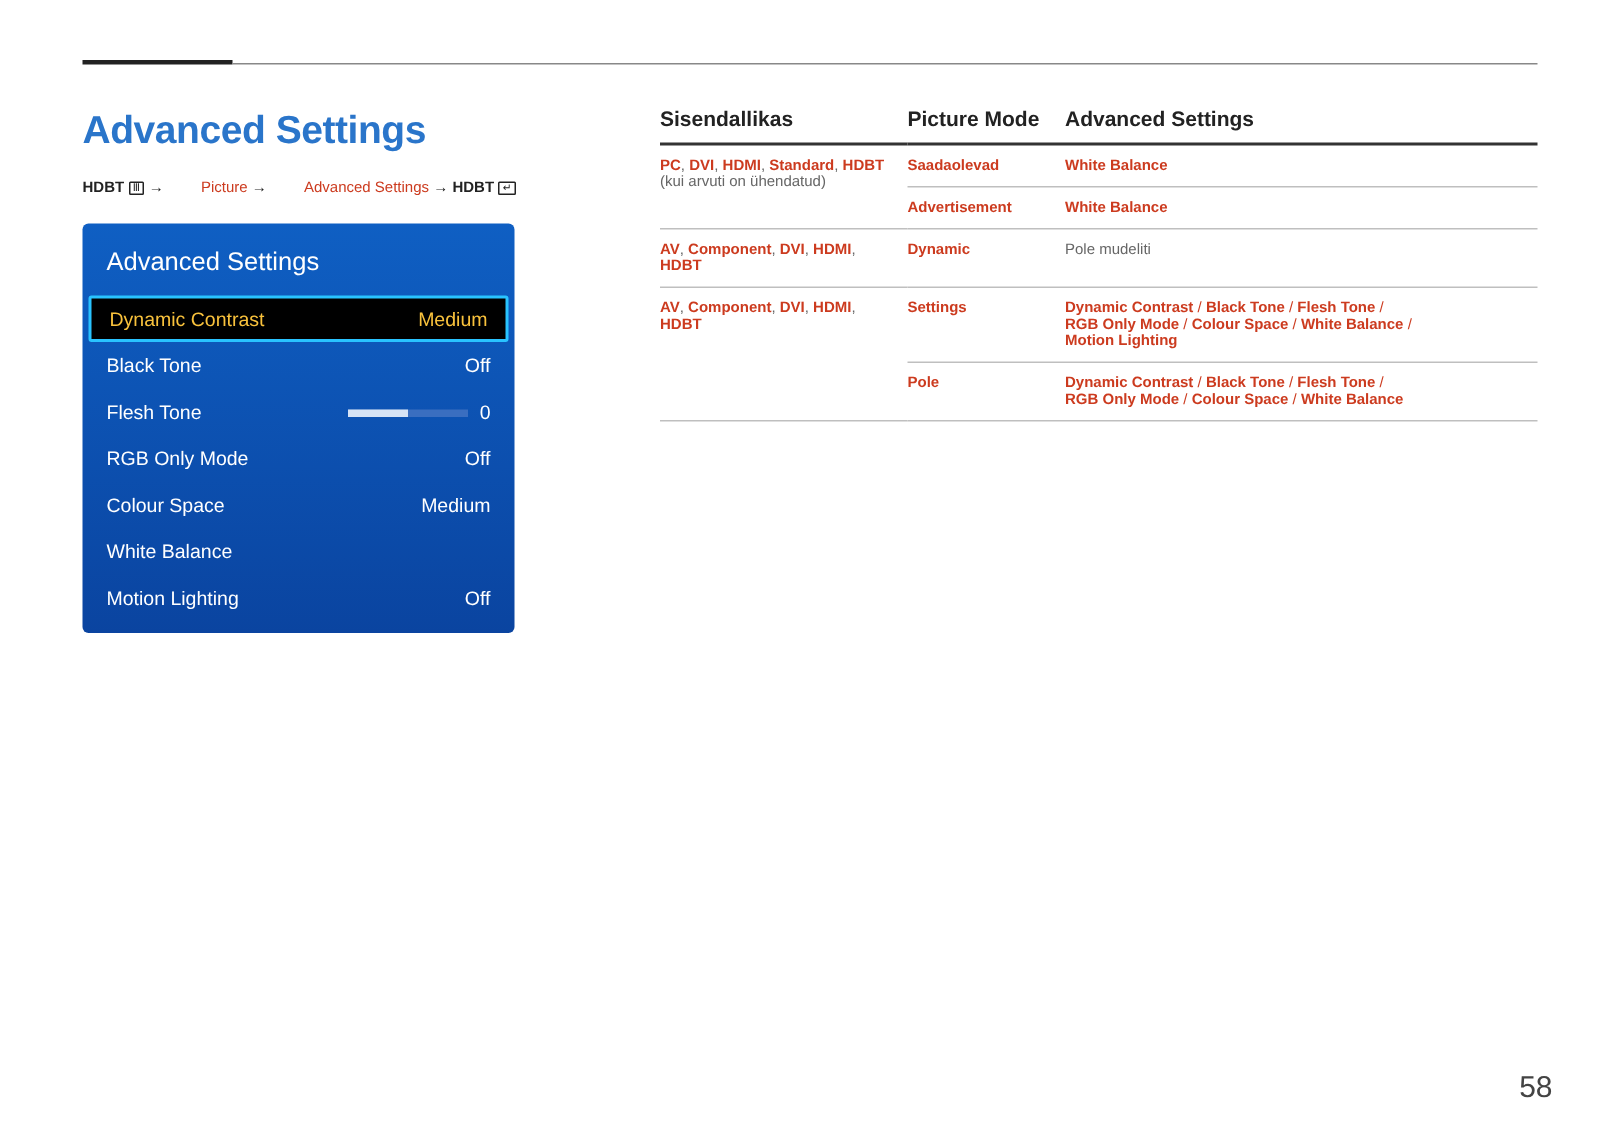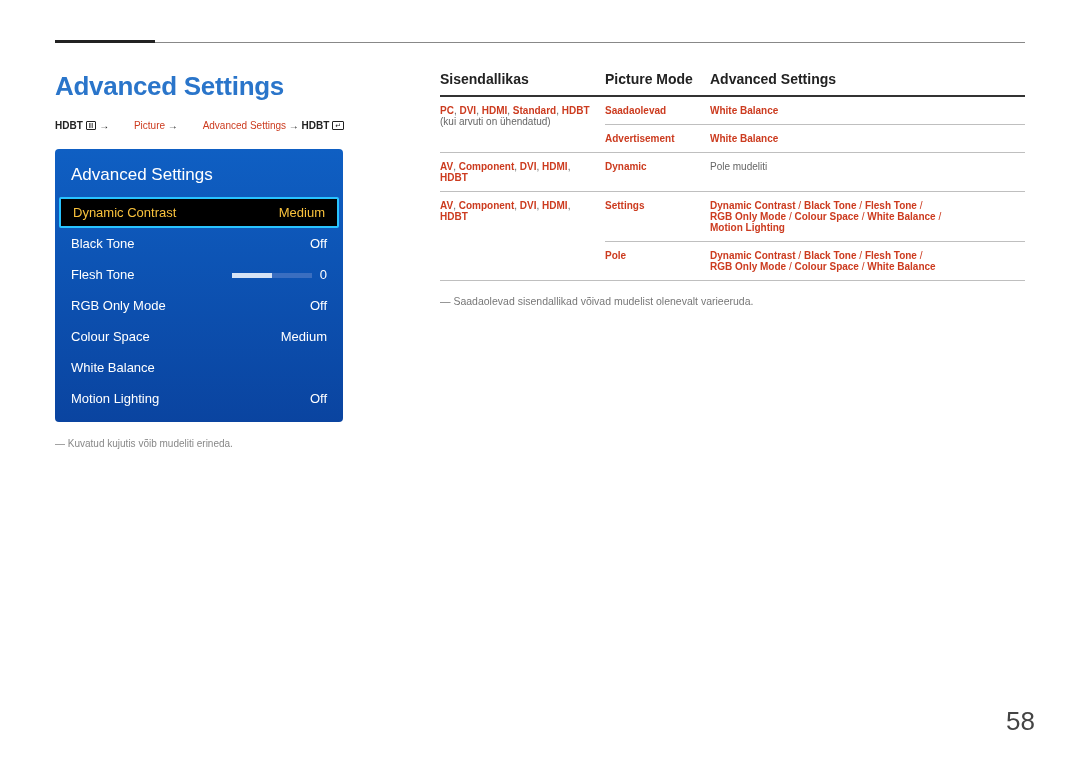--- a/index.html
+++ b/index.html
@@ -157,21 +157,21 @@
     line-height: 1.6;
     margin-bottom: 6px;
   }
   .notes p::before { content: "― "; }
   .notes .em { color: #111; font-weight: 700; }
 
   .page-num {
     position: absolute;
     right: 45px;
     bottom: 26px;
-    font-size: 26px;
+    font-size: 20px;
     color: #444;
     font-weight: 300;
   }
 </style>
 </head>
 <body>
 
 <div class="page">
   <div class="top-rule-wrap">
     <div class="top-rule-thick"></div>
@@ -221,21 +221,20 @@
               <span class="osd-label">White Balance</span>
               <span><span class="osd-value"></span></span>
             </div>
             <div class="osd-row">
               <span class="osd-label">Motion Lighting</span>
               <span><span class="osd-value">Off</span></span>
             </div>
           </div>
       </div>
 
-      <div class="panel-note">Kuvatud kujutis võib mudeliti erineda.</div>
     </div>
 
     <div class="right-col">
       <table class="tbl">
         <thead>
           <tr>
             <th class="col-src">Sisendallikas</th>
             <th class="col-pm">Picture Mode</th>
             <th>Advanced Settings</th>
           </tr>
@@ -261,19 +260,18 @@
               <td><span class="red">Dynamic Contrast</span><span class="sep"> / </span><span class="red">Black Tone</span><span class="sep"> / </span><span class="red">Flesh Tone</span><span class="sep"> / </span><br><span class="red">RGB Only Mode</span><span class="sep"> / </span><span class="red">Colour Space</span><span class="sep"> / </span><span class="red">White Balance</span><span class="sep"> / </span><br><span class="red">Motion Lighting</span></td>
             </tr>
             <tr>
               <td class="col-pm"><span class="red">Pole</span></td>
               <td><span class="red">Dynamic Contrast</span><span class="sep"> / </span><span class="red">Black Tone</span><span class="sep"> / </span><span class="red">Flesh Tone</span><span class="sep"> / </span><br><span class="red">RGB Only Mode</span><span class="sep"> / </span><span class="red">Colour Space</span><span class="sep"> / </span><span class="red">White Balance</span></td>
             </tr>
           </tbody>
       </table>
 
       <div class="notes">
-        <p>Saadaolevad sisendallikad võivad mudelist olenevalt varieeruda.</p>
       </div>
     </div>
   </div>
 </div>
 
 <div class="page-num">58</div>
 
 </body></html>

